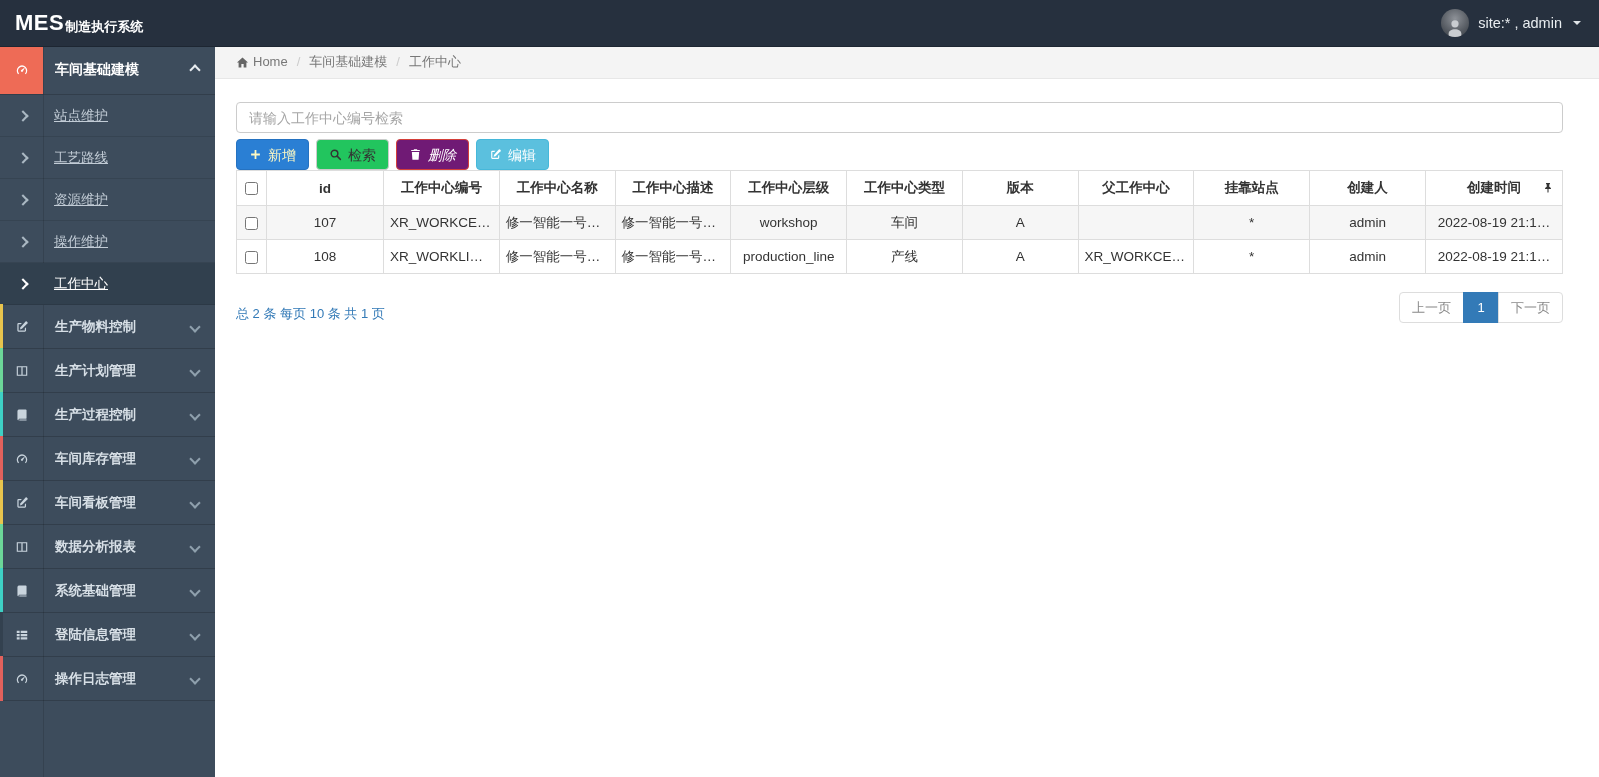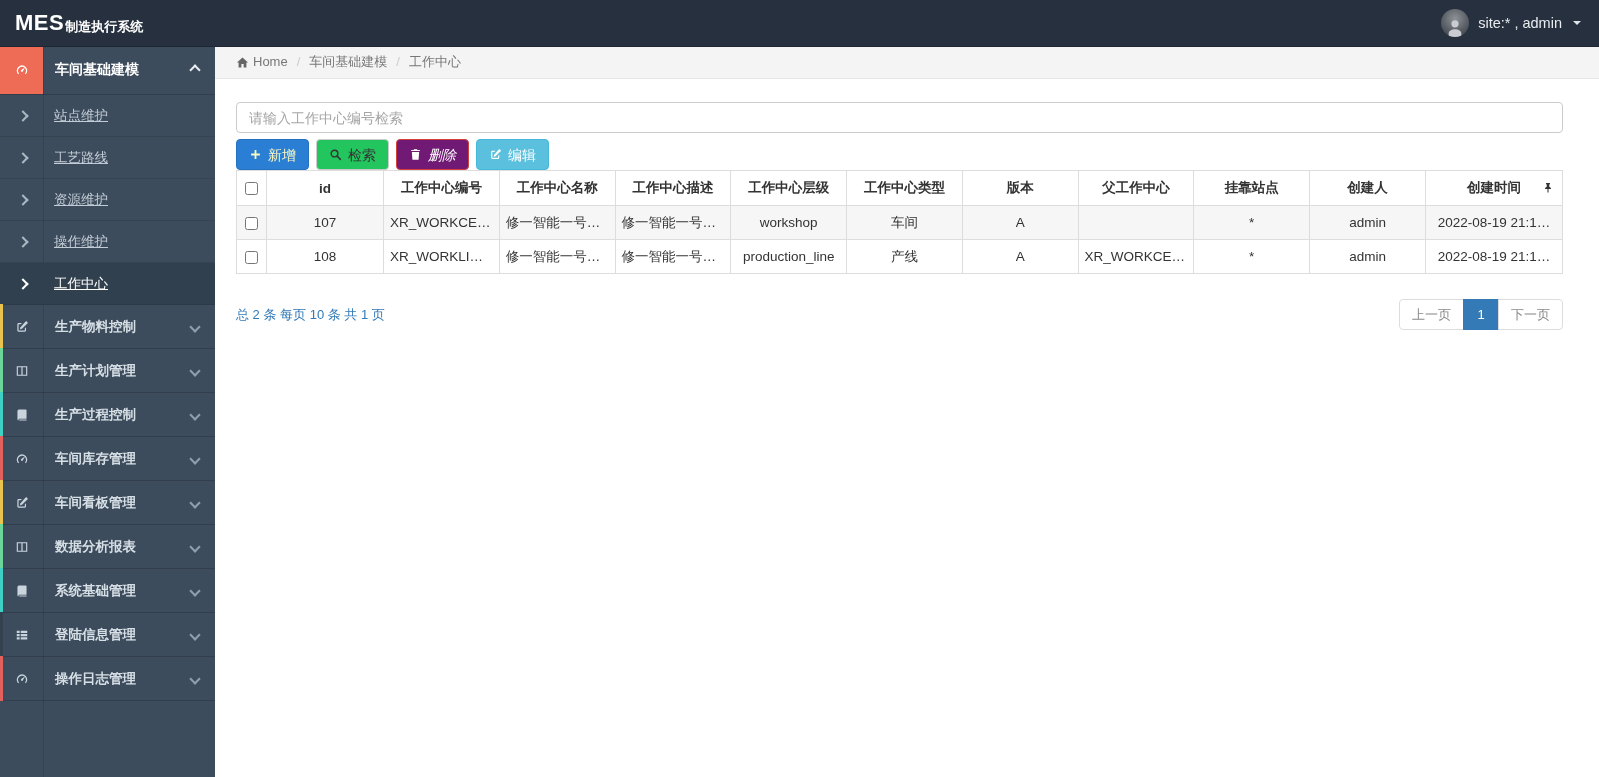--- a/index.html
+++ b/index.html
@@ -103,21 +103,21 @@
     border:1px solid #ddd;text-align:center;padding:0 6px;
     overflow:hidden;white-space:nowrap;text-overflow:ellipsis;
   }
   .data-table th{height:34px;font-weight:bold;position:relative;}
   .data-table td{height:33px;}
   .data-table tbody tr:nth-child(odd){background:#f6f6f6;}
   .data-table input[type=checkbox]{width:13px;height:13px;margin:0;vertical-align:middle;}
   .th-pin{position:absolute;right:8px;top:50%;transform:translateY(-50%);color:#333;}
   .th-pin svg{width:12px;height:12px;}
 
-  .pager-row{margin-top:25px;display:flex;align-items:center;justify-content:space-between;}
+  .pager-row{margin-top:18px;display:flex;align-items:flex-end;justify-content:space-between;}
   .summary{color:#337AB7;font-size:13px;}
   .pagination{display:flex;}
   .page-btn{
     min-width:20px;padding:0 12px;height:29px;line-height:29px;
     border:1px solid #ddd;background:#fff;color:#8a8a8a;font-size:13px;
     text-align:center;cursor:pointer;margin-left:-1px;
   }
   .page-btn:first-child{border-radius:4px 0 0 4px;margin-left:0;}
   .page-btn:last-child{border-radius:0 4px 4px 0;}
   .page-btn.active{background:#337AB7;border-color:#337AB7;color:#fff;padding:0;min-width:34px;cursor:default;}

